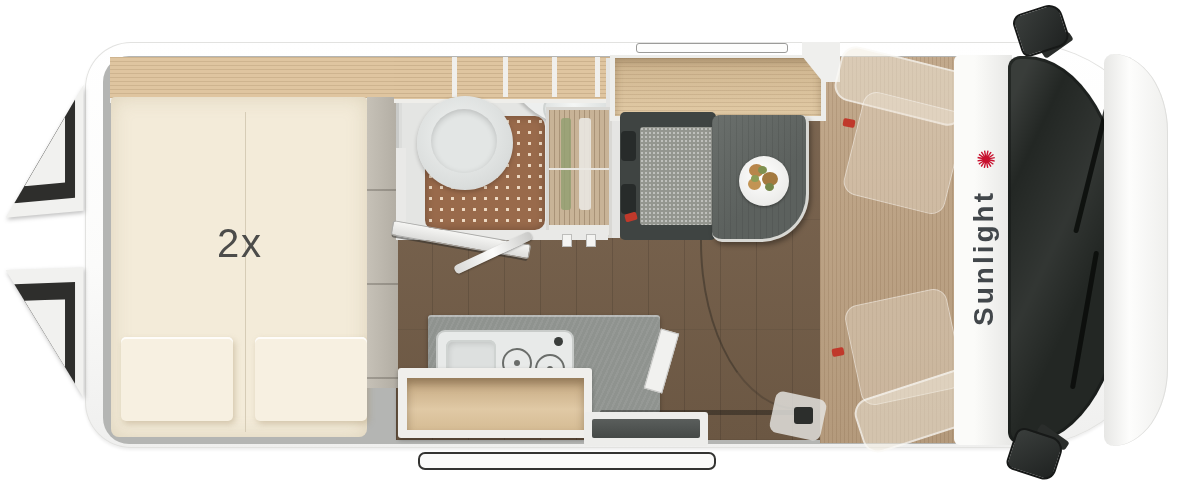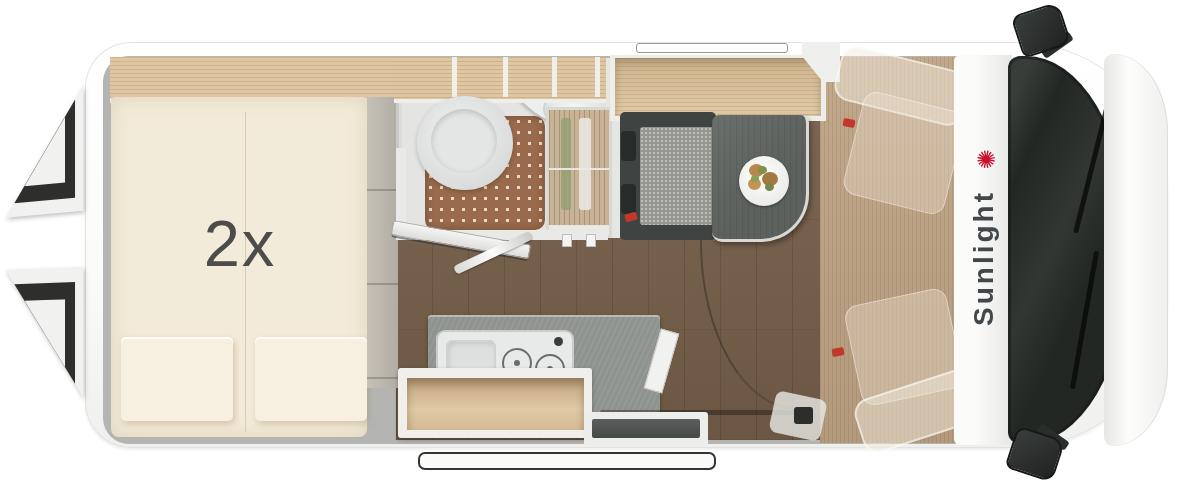--- a/index.html
+++ b/index.html
@@ -44,21 +44,21 @@
     border-bottom:5px solid var(--oak-rim,#efeeea);}
   .bed-mattress{left:111px;top:97px;width:256px;height:340px;border-radius:4px 4px 8px 8px;
     background:var(--mattress-cream,#f3ebd9);
     box-shadow:inset 0 0 20px rgba(170,150,110,0.28);}
   .mattress-seam{left:245px;top:112px;width:1px;height:320px;background:#d6ccb6;}
   .pillow{width:112px;height:84px;border-radius:5px;background:var(--pillow-cream,#f7f0e1);
     box-shadow:inset 0 2px 0 rgba(255,255,255,0.8),2px 3px 6px rgba(160,140,100,0.38);}
   .pillow-1{left:121px;top:337px;}
   .pillow-2{left:255px;top:337px;}
   .bed-quantity-label{left:175px;top:203px;width:130px;height:80px;display:flex;align-items:center;justify-content:center;
-    font-size:65px;font-weight:500;letter-spacing:2px;color:var(--label-dark,#4c4c4a);}
+    font-size:40px;font-weight:500;letter-spacing:2px;color:var(--label-dark,#4c4c4a);}
   .partition-wall{left:367px;top:97px;width:31px;height:291px;
     background:repeating-linear-gradient(180deg,transparent 0 92px,rgba(60,55,48,0.28) 92px 94px),
       linear-gradient(90deg,#c6c1b7,var(--partition-taupe,#b2ada3));}
 
   
   .bathroom-floor{left:396px;top:58px;width:212px;height:180px;background:var(--bath-floor,#dcdddb);
     box-shadow:inset 0 0 0 3px #c9cac8;}
   .shower-pan{left:402px;top:98px;width:150px;height:134px;background:#e4e5e3;}
   .corner-sink{left:505px;top:58px;width:107px;height:75px;background:#edefee;
     border-radius:0 0 0 95%;box-shadow:-2px 2px 3px rgba(0,0,0,0.18);}

